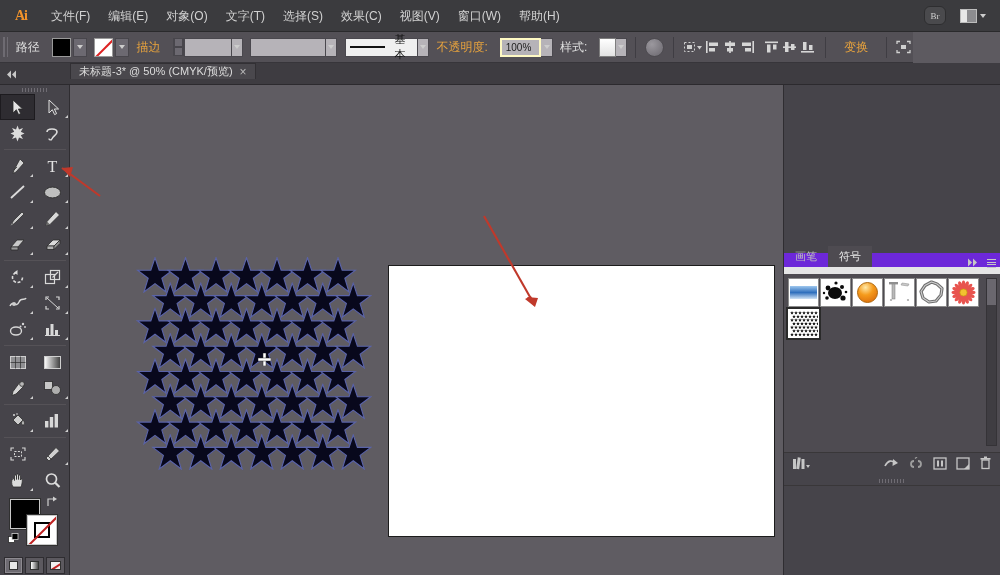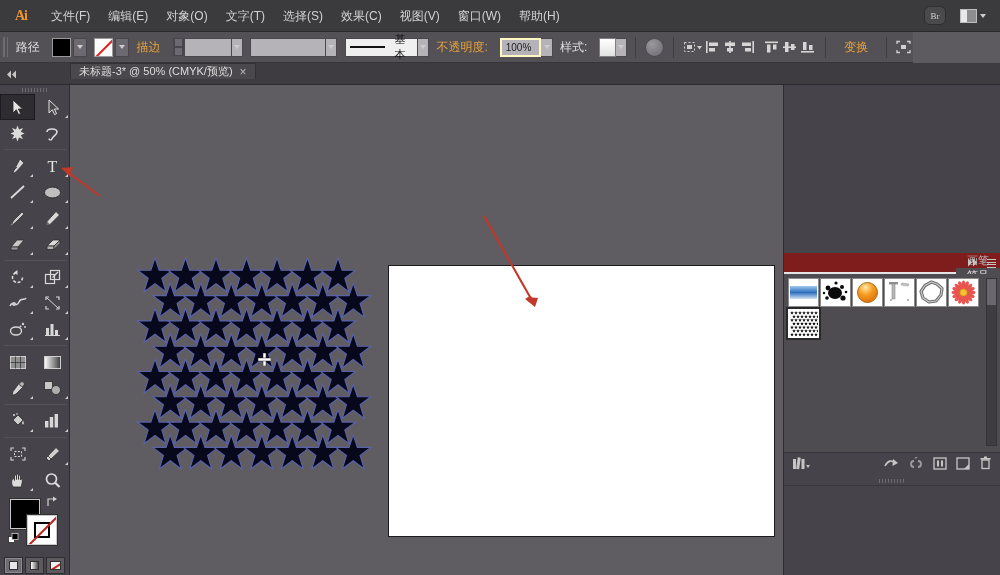--- a/index.html
+++ b/index.html
@@ -190,23 +190,22 @@
   .stars-wrap { position:absolute; left:0; top:0; width:713px; height:490px; }
   .cursor-cross { position:absolute; left:188px; top:268px; width:12px; height:12px; }
 
   
   .rpanel {
     position:absolute; left:783px; top:85px; width:217px; height:490px;
     background:#46444a; border-left:1px solid #2f2d31;
   }
   .rp-spacer { height:168px; background:#46444a; }
   .rp-tabs {
-    height:21px; background:#7f1d1d; display:flex; align-items:flex-end; position:relative;
-    border-bottom:2px solid #e5e5e5;
-    flex-direction:column;
+    height:21px; background:#6d28d9; display:flex; align-items:flex-end; position:relative;
+    border-bottom:7px solid #e5e5e5;
   }
   .rp-tab {
     height:21px; padding:0 11px; display:flex; align-items:center; font-size:11px; color:#bcbcbc;
   }
   .rp-tab.active { background:#4e4b51; color:#efefef;text-align:right; }
   .rp-tabs-right { position:absolute; right:4px; top:0; height:21px; display:flex; align-items:center; gap:7px; }
   .dbl-arrow { font-size:10px; color:#c6c6c6; letter-spacing:-2px; }
   .menu-ico { display:flex; flex-direction:column; gap:1.5px; }
   .menu-ico i { display:block; width:9px; height:1px; background:#c6c6c6; }
   .sym-body {

